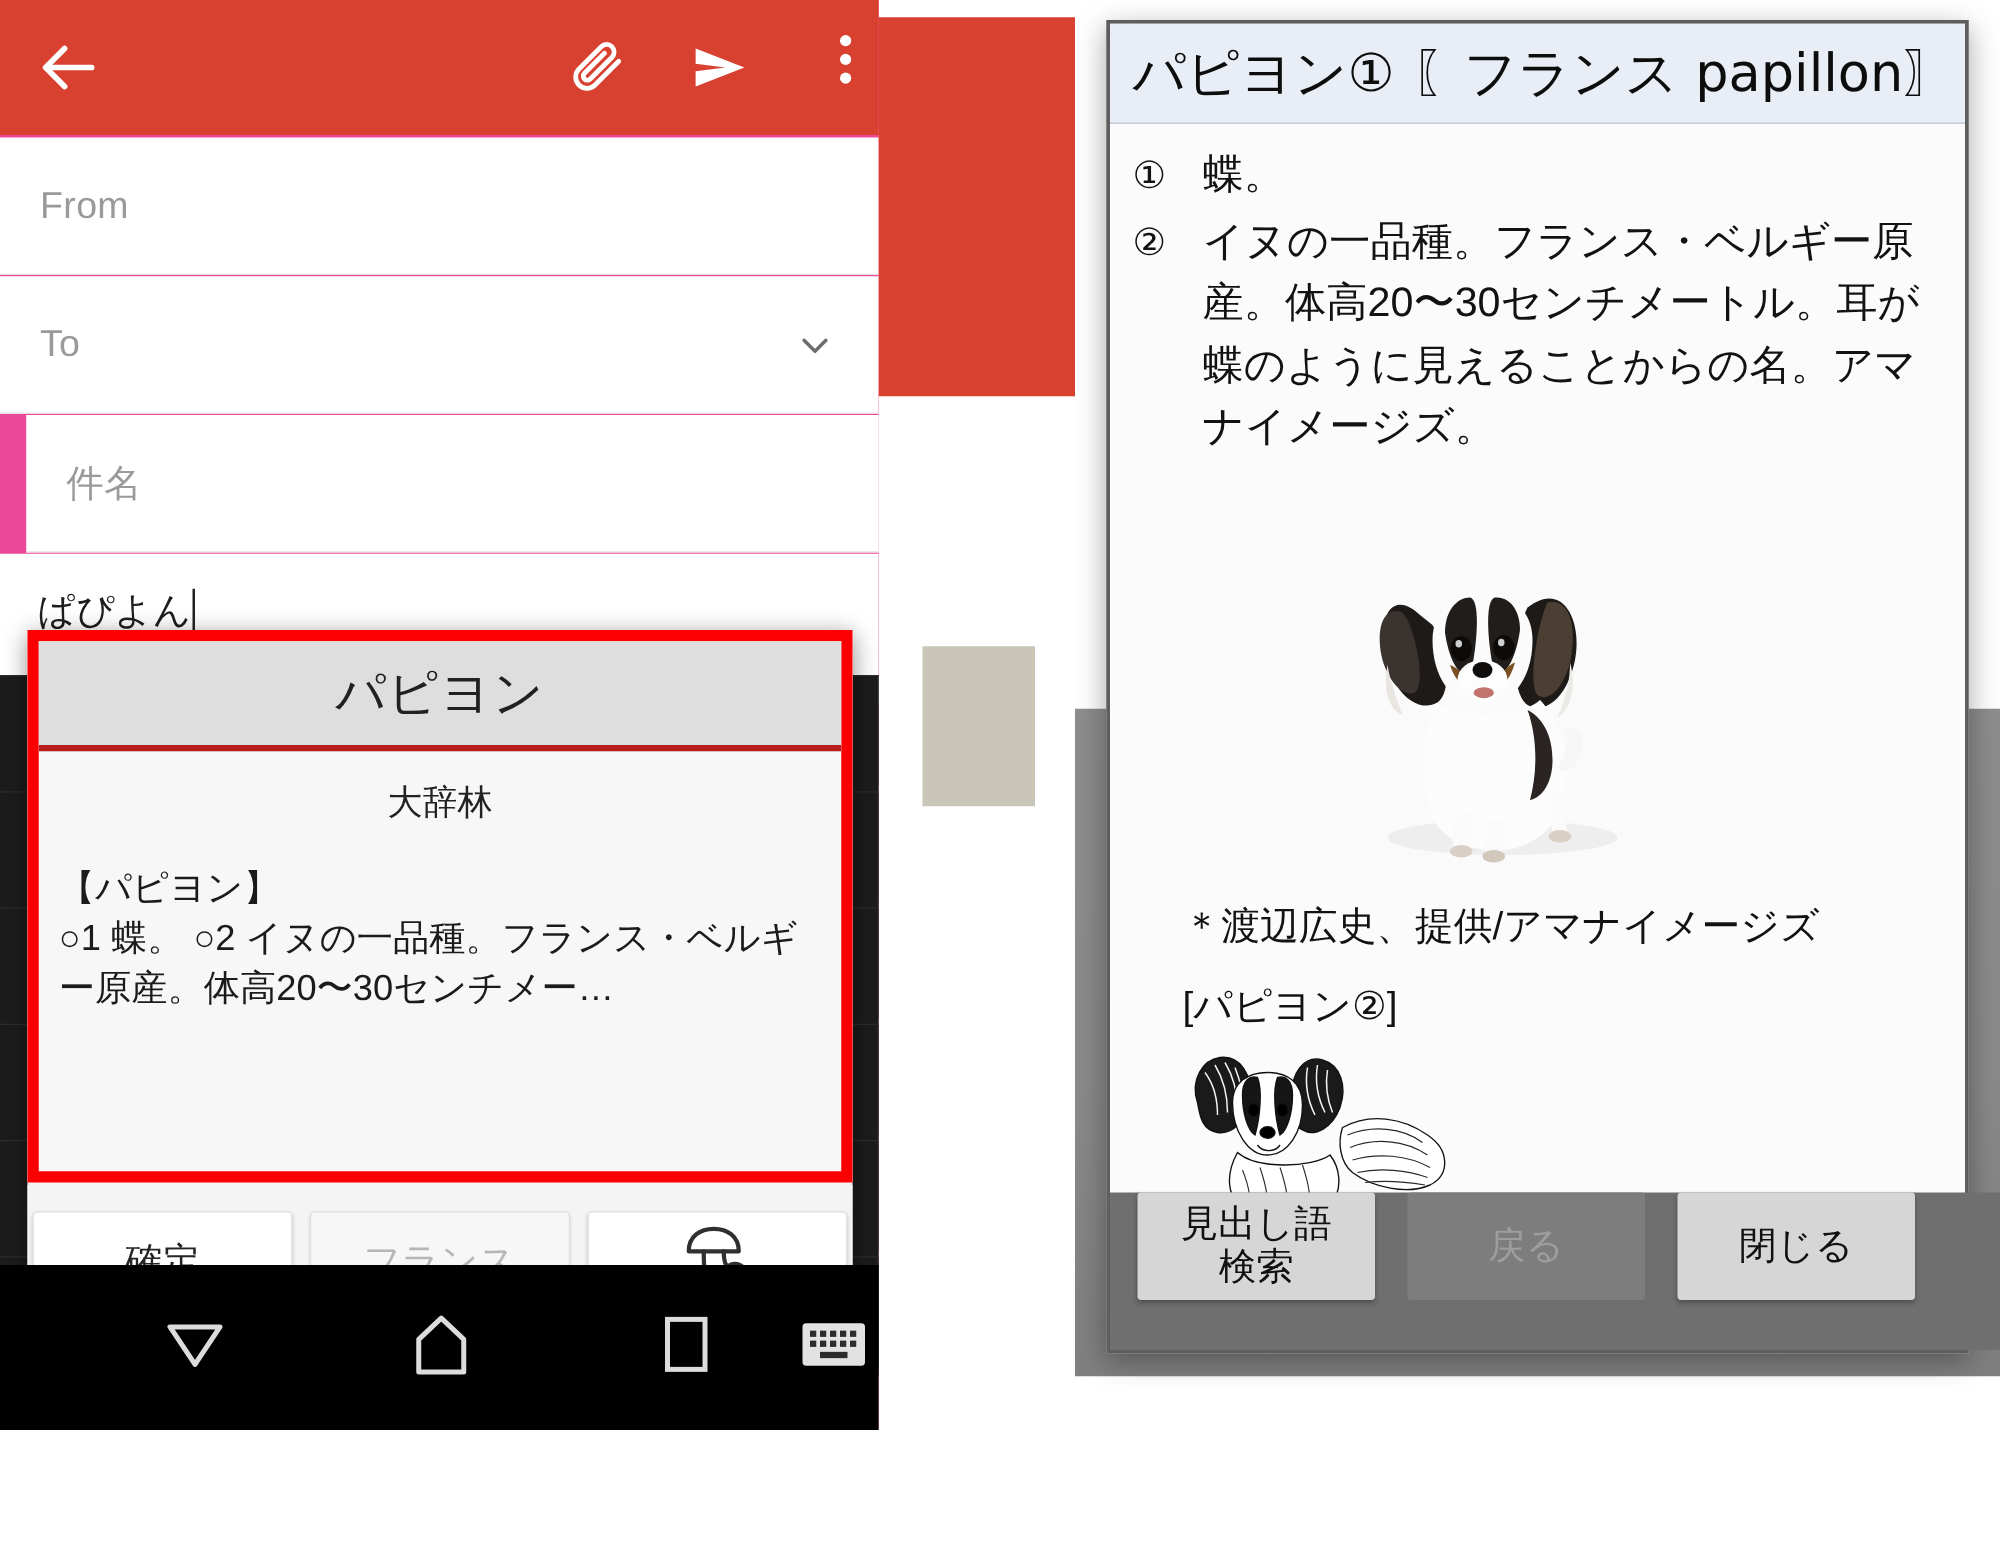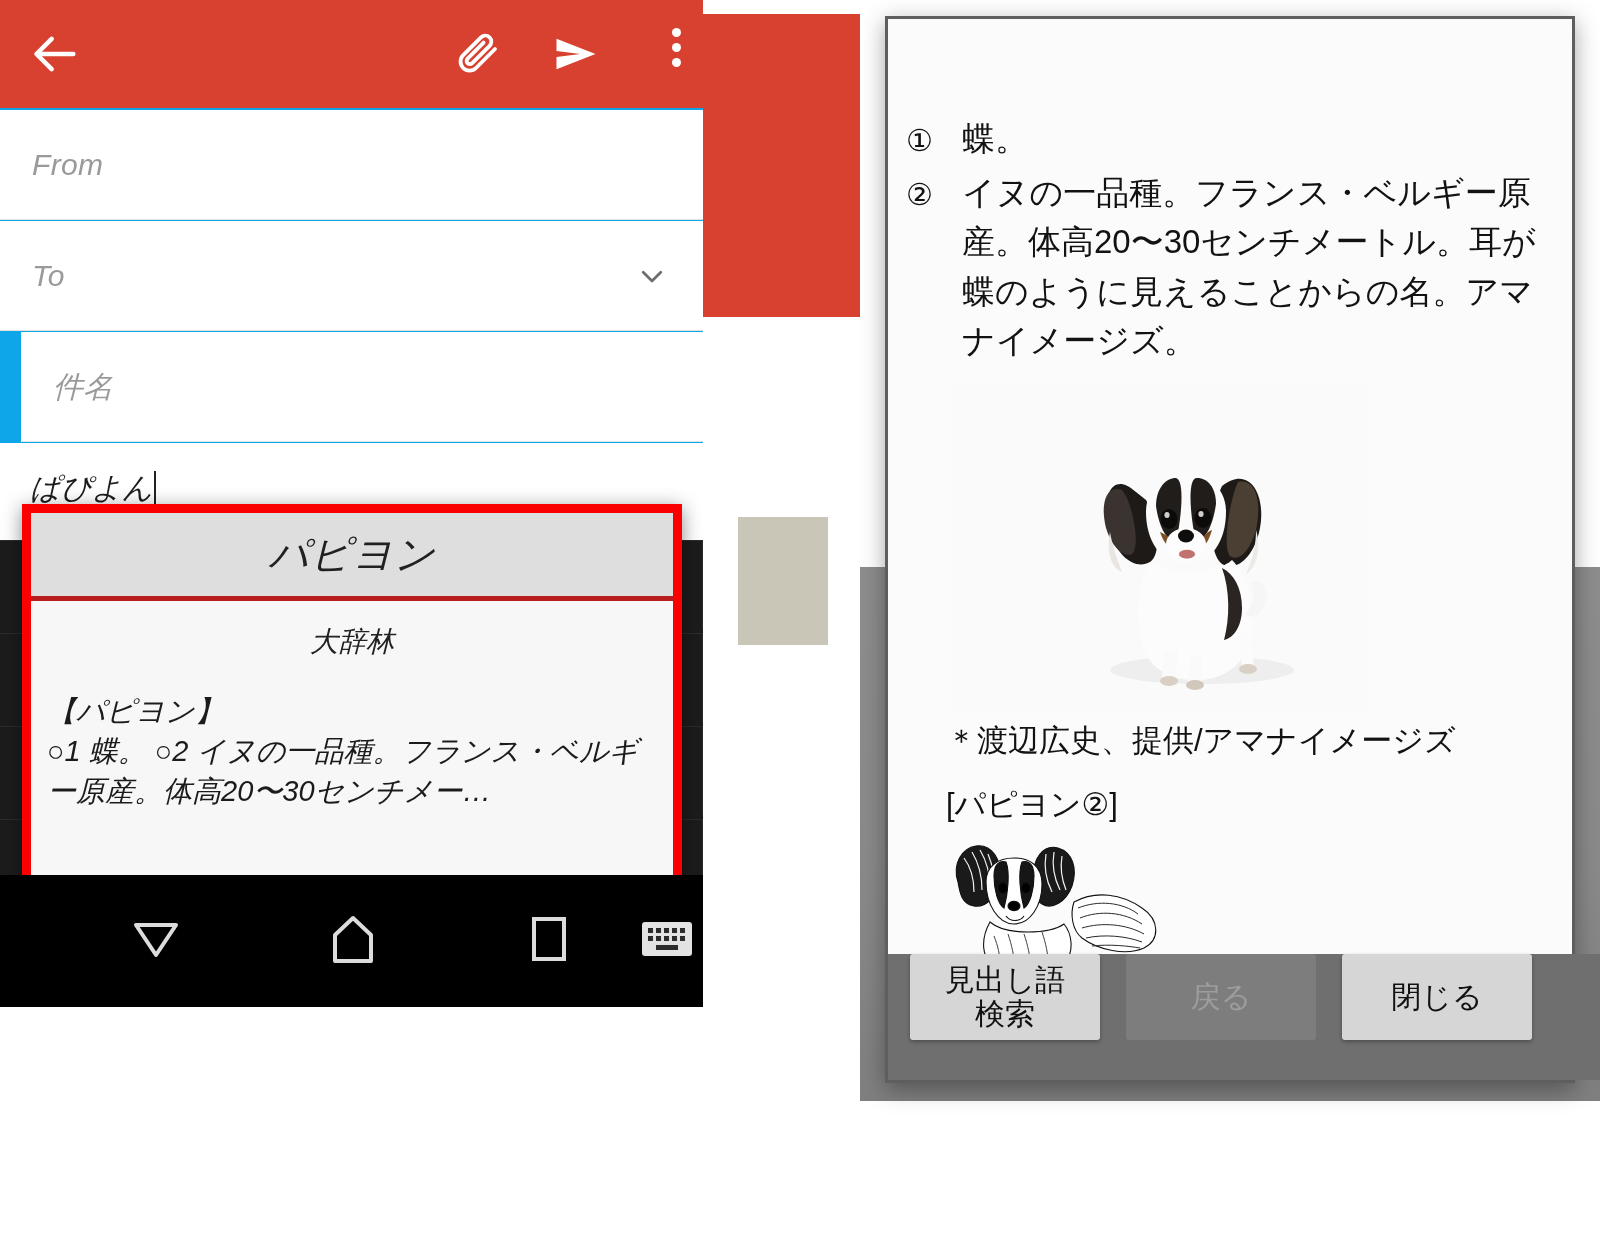--- a/index.html
+++ b/index.html
@@ -6,22 +6,22 @@
   html, body {
     width: 1600px; height: 1233px;
     background: #ffffff;
     font-family: "Liberation Sans", "DejaVu Sans", sans-serif;
     overflow: hidden;
   }
   #root { position: relative; width: 1600px; height: 1233px; background:#fff; }
 
   
   #left-phone {
-    position: absolute; left: 0; top: 0; width: 703px; height: 1007px;
-    background: #0ea5e9; overflow: hidden; font-style: italic;
+    position: absolute; left: 0; top: 0; width: 703px; height: 1144px;
+    background: #ec4899; overflow: hidden;
   }
   .appbar {
     position: absolute; left:0; top:0; width: 703px; height: 108px;
     background: #d8402f;
   }
   .appbar .ic { position:absolute; top:28px; width:52px; height:52px; }
   .back-ic { left: 30px; }
   .attach-ic { left: 455px; }
   .send-ic  { left: 550px; }
   .more-ic  { left: 642px; width:22px; left:650px;}
@@ -349,20 +349,23 @@
 
   <div id="red-band"></div>
   <div id="red-band-2"></div>
   <div id="beige-rect"></div>
 
   <div id="right-phone">
     <div id="right-white-bg"></div>
     <div id="right-scrim"></div>
 
     <div id="dict-window">
+      <div id="dict-header">
+        <span id="dict-headword">パピヨン① 〖フランス papillon〗</span>
+      </div>
 
       <div id="dict-body">
 
         <div class="sense">
           <span class="num">①</span>
           <span class="txt">蝶。</span>
         </div>
 
         <div class="sense">
           <span class="num">②</span>

